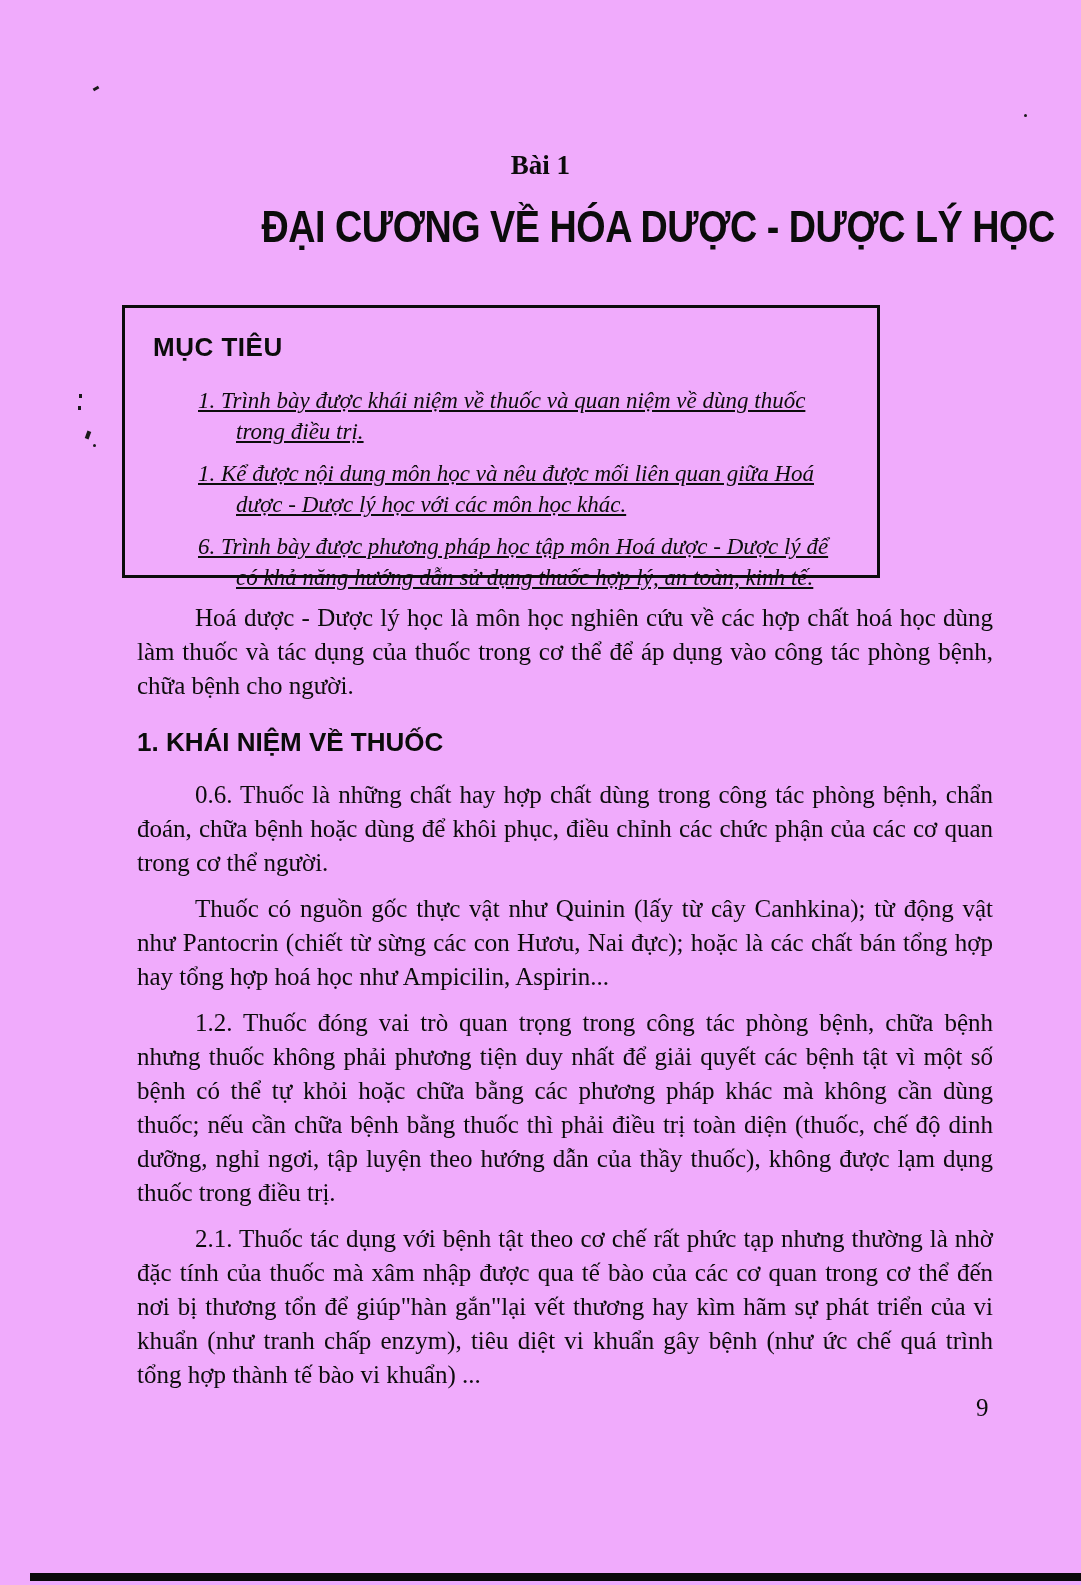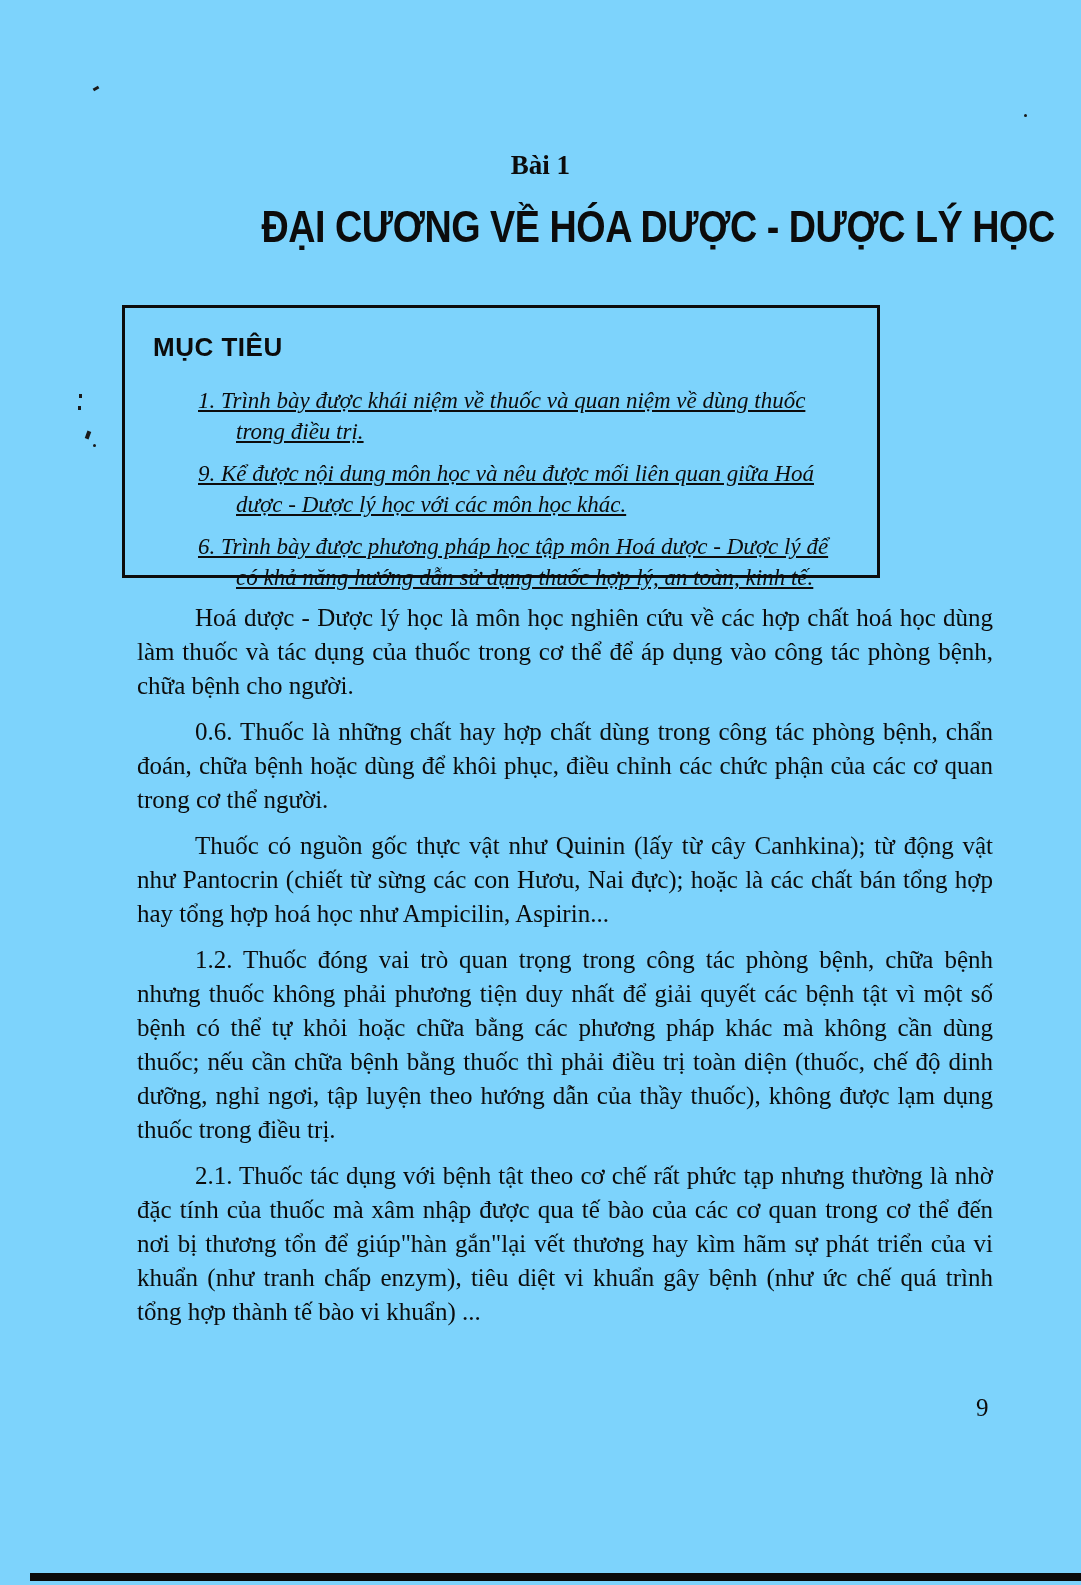--- a/index.html
+++ b/index.html
@@ -4,21 +4,21 @@
 <style>
   html, body {
     margin: 0;
     padding: 0;
     background: #e8e8e8;
   }
   .page {
     position: relative;
     width: 1081px;
     height: 1585px;
-    background: #7dd3fc;
+    background: #f0abfc;
     color: #0c0c0c;
     font-family: "Liberation Serif", serif;
     overflow: hidden;
   }
   
   .lesson-number {
     position: absolute;
     top: 150px;
     left: 0;
     width: 100%;
@@ -136,28 +136,29 @@
 
   <div class="lesson-number">Bài 1</div>
   <div class="doc-title">
     <span>ĐẠI CƯƠNG VỀ HÓA DƯỢC - DƯỢC LÝ HỌC</span>
   </div>
 
   <div class="objectives-box">
     <div class="objectives-heading">MỤC TIÊU</div>
     <div class="objectives-list">
       <div class="objective">1. Trình bày được khái niệm về thuốc và quan niệm về dùng thuốc trong điều trị.</div>
-      <div class="objective">9. Kể được nội dung môn học và nêu được mối liên quan giữa Hoá dược - Dược lý học với các môn học khác.</div>
+      <div class="objective">1. Kể được nội dung môn học và nêu được mối liên quan giữa Hoá dược - Dược lý học với các môn học khác.</div>
       <div class="objective">6. Trình bày được phương pháp học tập môn Hoá dược - Dược lý để có khả năng hướng dẫn sử dụng thuốc hợp lý, an toàn, kinh tế.</div>
     </div>
   </div>
 
   <div class="content">
     <p class="para">Hoá dược - Dược lý học là môn học nghiên cứu về các hợp chất hoá học dùng làm thuốc và tác dụng của thuốc trong cơ thể để áp dụng vào công tác phòng bệnh, chữa bệnh cho người.</p>
 
+    <div class="section-heading">1. KHÁI NIỆM VỀ THUỐC</div>
     <p class="para">0.6. Thuốc là những chất hay hợp chất dùng trong công tác phòng bệnh, chẩn đoán, chữa bệnh hoặc dùng để khôi phục, điều chỉnh các chức phận của các cơ quan trong cơ thể người.</p>
     <p class="para">Thuốc có nguồn gốc thực vật như Quinin (lấy từ cây Canhkina); từ động vật như Pantocrin (chiết từ sừng các con Hươu, Nai đực); hoặc là các chất bán tổng hợp hay tổng hợp hoá học như Ampicilin, Aspirin...</p>
     <p class="para">1.2. Thuốc đóng vai trò quan trọng trong công tác phòng bệnh, chữa bệnh nhưng thuốc không phải phương tiện duy nhất để giải quyết các bệnh tật vì một số bệnh có thể tự khỏi hoặc chữa bằng các phương pháp khác mà không cần dùng thuốc; nếu cần chữa bệnh bằng thuốc thì phải điều trị toàn diện (thuốc, chế độ dinh dưỡng, nghỉ ngơi, tập luyện theo hướng dẫn của thầy thuốc), không được lạm dụng thuốc trong điều trị.</p>
 
     <p class="para">2.1. Thuốc tác dụng với bệnh tật theo cơ chế rất phức tạp nhưng thường là nhờ đặc tính của thuốc mà xâm nhập được qua tế bào của các cơ quan trong cơ thể đến nơi bị thương tổn để giúp"hàn gắn"lại vết thương hay kìm hãm sự phát triển của vi khuẩn (như tranh chấp enzym), tiêu diệt vi khuẩn gây bệnh (như ức chế quá trình tổng hợp thành tế bào vi khuẩn) ...</p>
   </div>
 
   <div class="page-number">9</div>
   <div class="bottom-scan-bar"></div>
 

